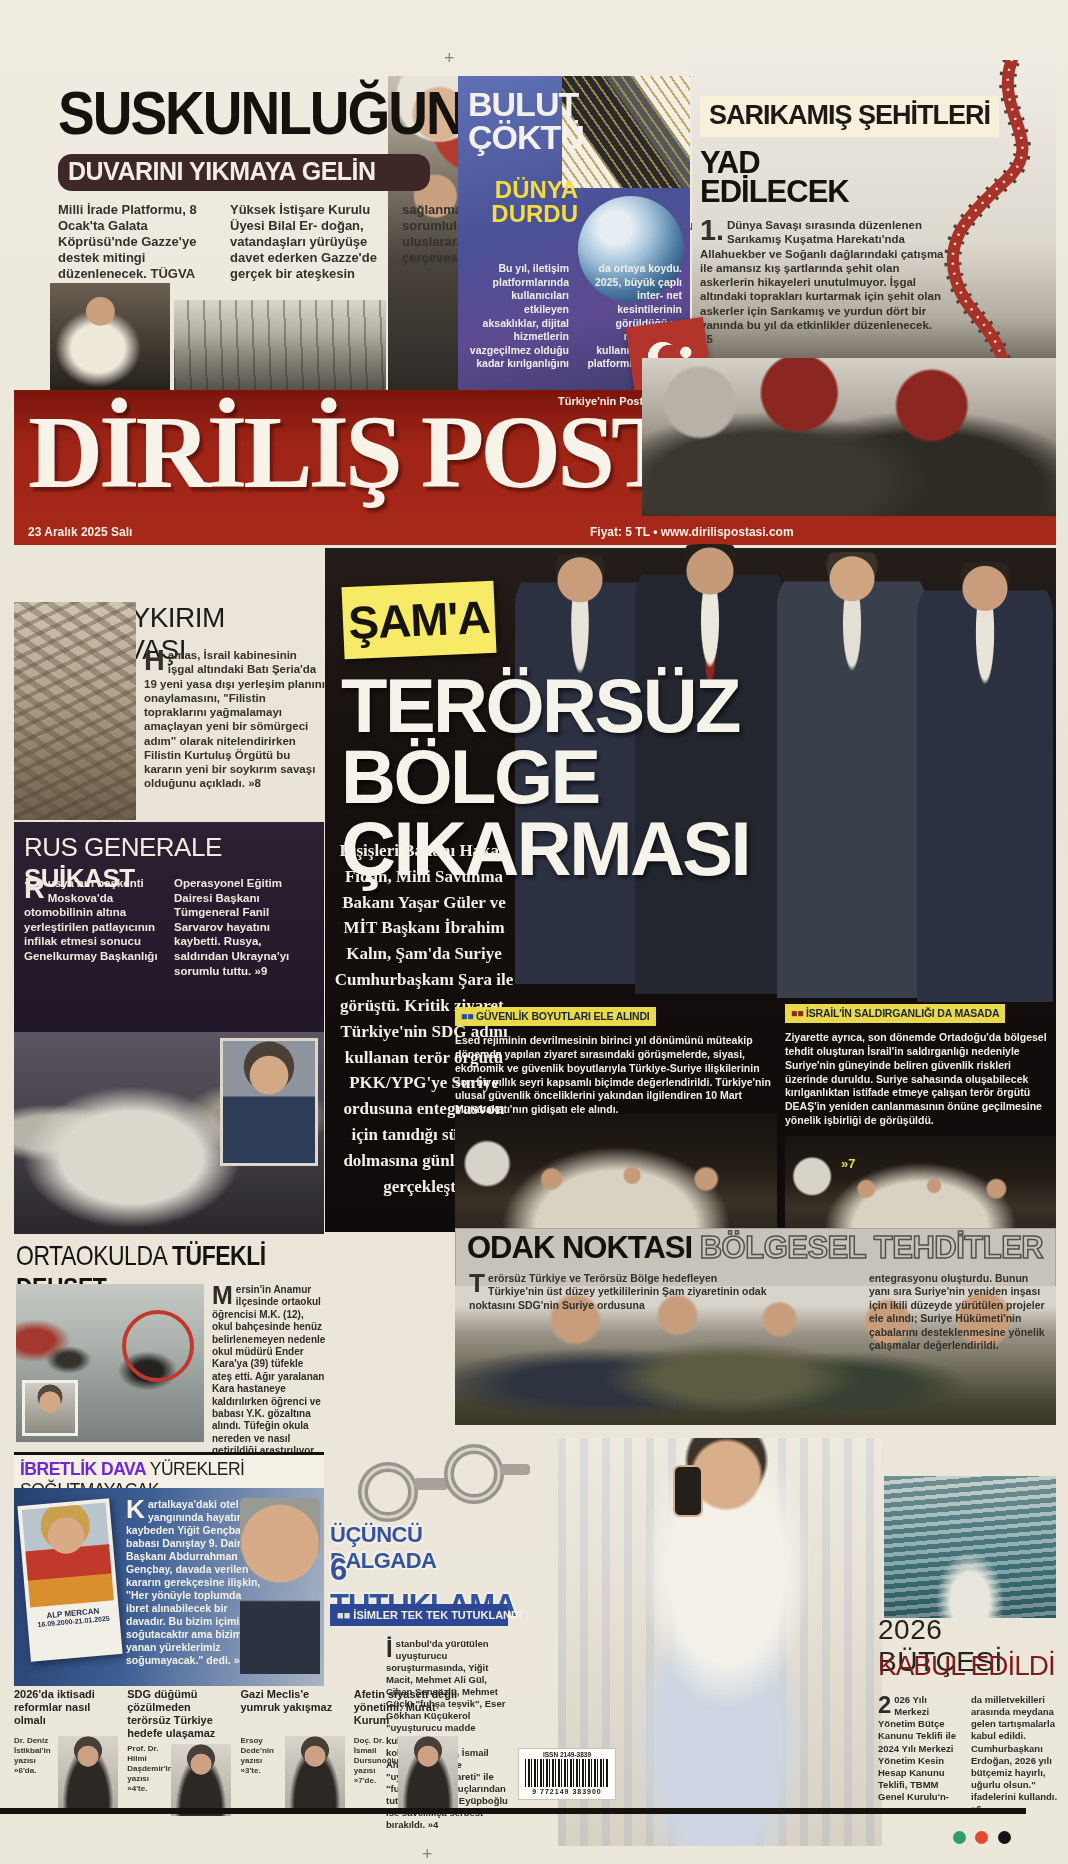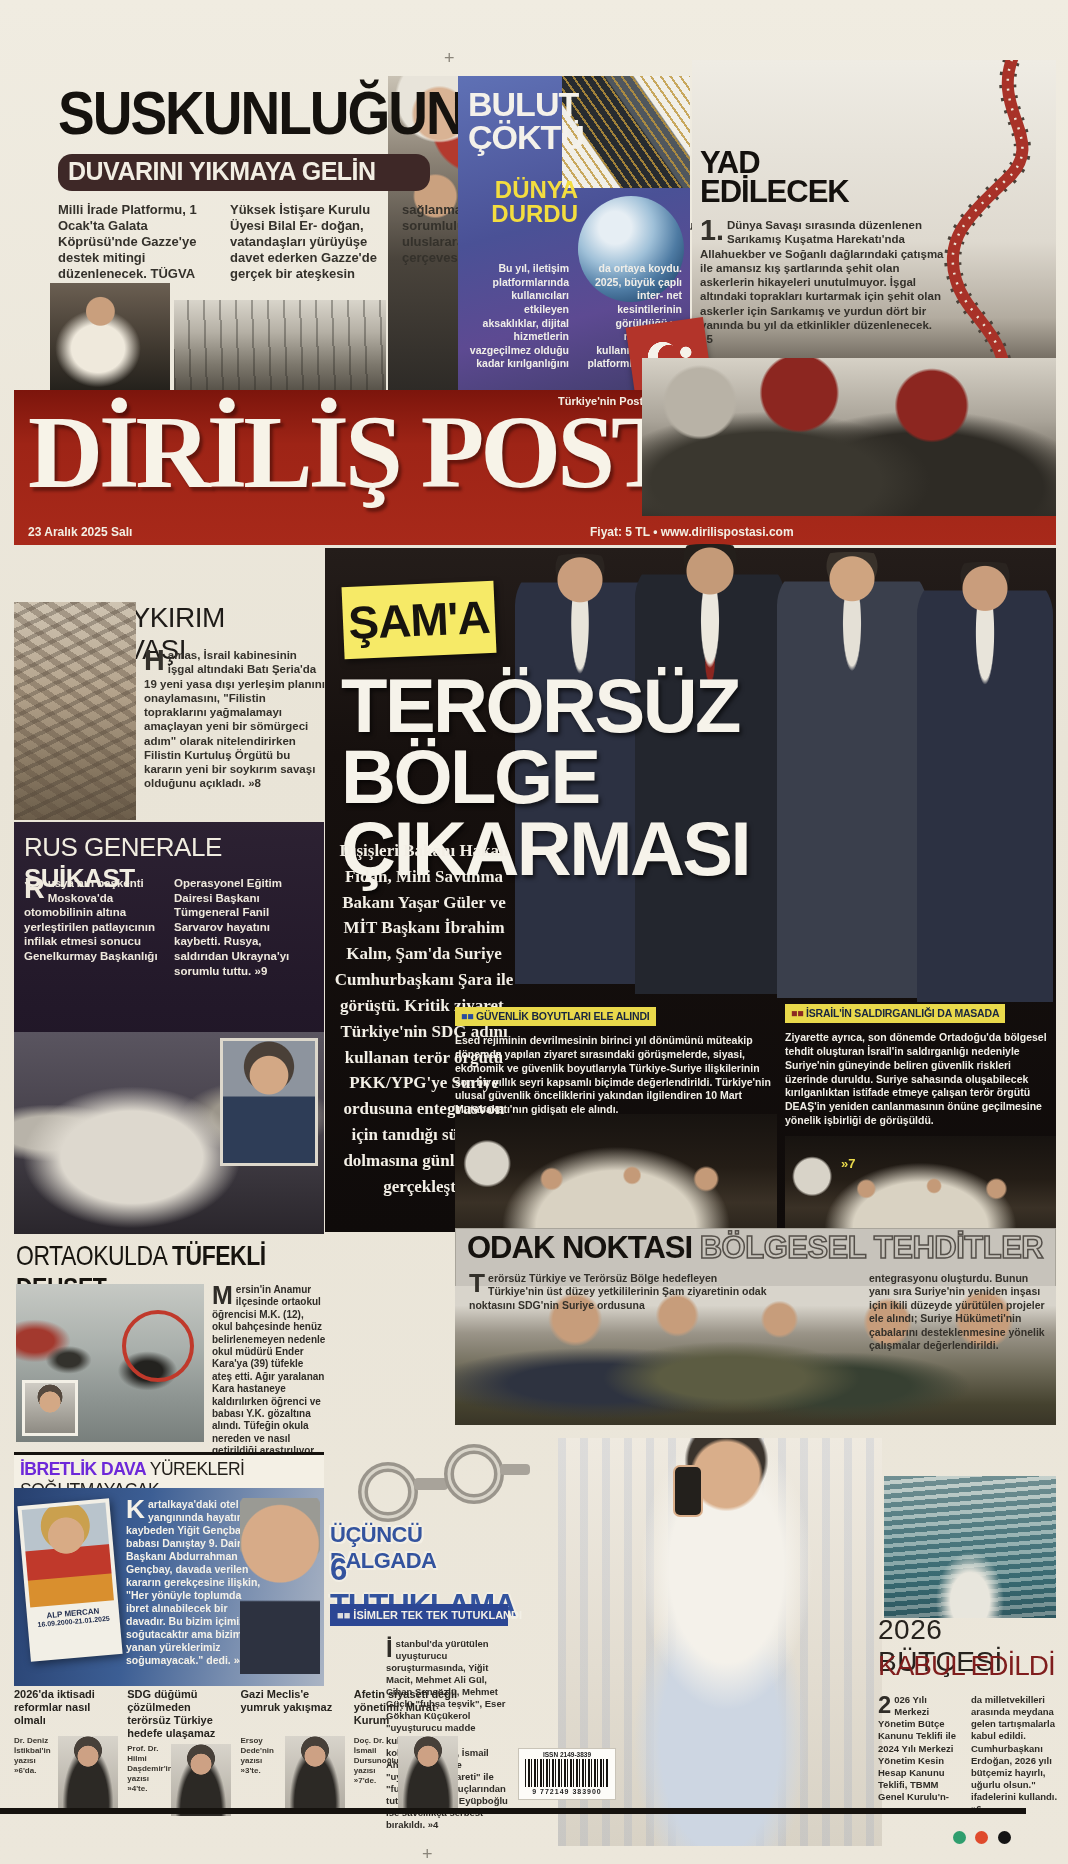--- a/index.html
+++ b/index.html
@@ -234,21 +234,21 @@
 <span class="regmark" style="left:444px; top:48px;">+</span>
 <span class="regmark" style="left:422px; top:1844px;">+</span>
 
 <div class="abs" style="left:14px; top:78px; width:441px; height:314px;margin-left:36px;">
   <div class="ph" id="ph-manchild" style="left:338px; top:-2px; width:103px; height:316px;"></div>
   <div class="ph" id="ph-speaker" style="left:0; top:205px; width:120px; height:109px;"></div>
   <div class="ph" id="ph-bridge" style="left:124px; top:222px; width:212px; height:92px;"></div>
   <div class="abs" id="suskun-headline" style="left:8px; top:0;">SUSKUNLUĞUN</div>
   <div class="abs" id="suskun-bar" style="left:8px; top:76px;border-radius:14px;">DUVARINI YIKMAYA GELİN</div>
   <div class="abs body-txt" id="suskun-body" style="left:8px; top:124px; width:330px; height:96px;">
-    <span class="dc">Milli İrade Platformu, 1 Ocak'ta Galata Köprüsü'nde Gazze'ye destek mitingi düzenlenecek. TÜGVA Yüksek İstişare Kurulu Üyesi Bilal Er-</span>
+    <span class="dc">Milli İrade Platformu, 8 Ocak'ta Galata Köprüsü'nde Gazze'ye destek mitingi düzenlenecek. TÜGVA Yüksek İstişare Kurulu Üyesi Bilal Er-</span>
     <span>doğan, vatandaşları yürüyüşe davet ederken Gazze'de gerçek bir ateşkesin sağlanması, İsrail'in sorumluluklarının uluslararası hukuk çerçevesinde değerlendirilmesi çağrısında bulundu. »5</span>
   </div>
 </div>
 
 <div class="abs" id="st-bulut" style="left:458px; top:76px; width:232px; height:318px;">
   <div class="ph" id="ph-connector" style="left:104px; top:0; width:128px; height:112px;"></div>
   <div class="ph" id="ph-earth" style="left:120px; top:120px; width:106px; height:106px;"></div>
   <div class="abs" id="bulut-headline" style="left:10px; top:12px; width:110px;">BULUT ÇÖKTÜ</div>
   <div class="abs" id="bulut-subhead" style="left:10px; top:102px; width:110px;">DÜNYA DURDU</div>
   <div class="abs" id="bulut-body" style="left:10px; top:186px; width:214px; height:122px;">
@@ -256,20 +256,21 @@
     <span>net kesintilerinin görüldüğü ve milyonlarca kullanıcının farklı platformlara erişim sorunları yaşadığı bir yıl oldu. »5</span>
   </div>
 </div>
 
 <div class="abs" id="st-sarikamis" style="left:692px; top:60px; width:364px; height:330px;">
   <svg class="abs" style="right:0; top:0;" width="200" height="330" viewBox="0 0 200 330">
     <path d="M160,-10 C130,50 195,80 150,120 C110,158 88,180 100,220 C112,262 155,270 150,340" fill="none" stroke="#4a423a" stroke-width="17" stroke-dasharray="3 9"></path>
     <path d="M160,-10 C130,50 195,80 150,120 C110,158 88,180 100,220 C112,262 155,270 150,340" fill="none" stroke="#a83228" stroke-width="12"></path>
     <path d="M160,-10 C130,50 195,80 150,120 C110,158 88,180 100,220 C112,262 155,270 150,340" fill="none" stroke="#ece6d8" stroke-width="2.5" stroke-dasharray="2 8"></path>
   </svg>
+  <div class="abs" id="sarikamis-kicker" style="left:8px; top:36px;">SARIKAMIŞ ŞEHİTLERİ</div>
   <div class="abs" id="sarikamis-headline" style="left:8px; top:88px; width:170px;">YAD EDİLECEK</div>
   <div class="abs body-txt dc" id="sarikamis-body" style="left:8px; top:158px; width:246px;">1. Dünya Savaşı sırasında düzenlenen Sarıkamış Kuşatma Harekatı'nda Allahuekber ve Soğanlı dağlarındaki çatışma ile amansız kış şartlarında şehit olan askerlerin hikayeleri unutulmuyor. İşgal altındaki toprakları kurtarmak için şehit olan askerler için Sarıkamış ve yurdun dört bir yanında bu yıl da etkinlikler düzenlenecek. »5</div>
 </div>
 
 <div class="ph" id="ph-flag" style="left:630px; top:322px; width:78px; height:68px;"></div>
 
 <div class="abs" id="masthead" style="left:14px; top:390px; width:1042px; height:155px;">
   <div class="abs" id="masthead-tagline" style="left:544px; top:5px;">Türkiye'nin Postası</div>
   <div class="abs" id="masthead-title" style="left:14px; top:2px;">DİRİLİŞ POSTASI</div>
   <div class="abs" id="masthead-date" style="left:14px; bottom:6px;">23 Aralık 2025 Salı</div>

